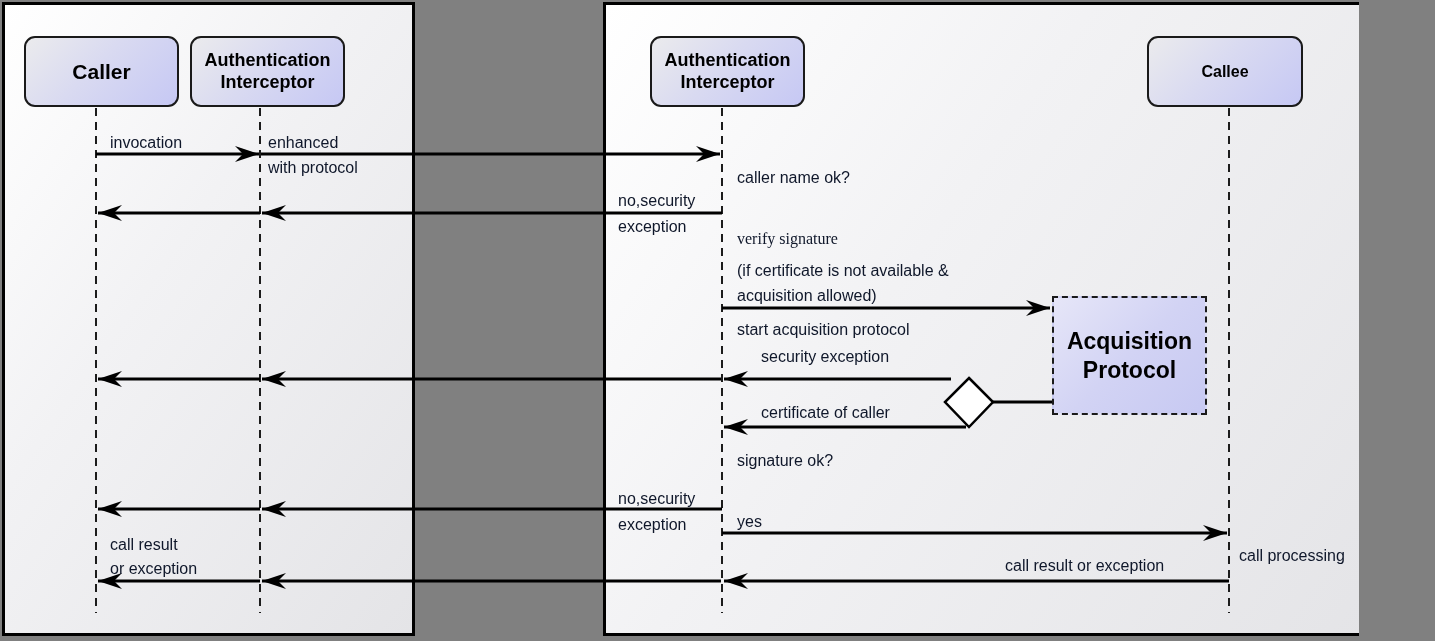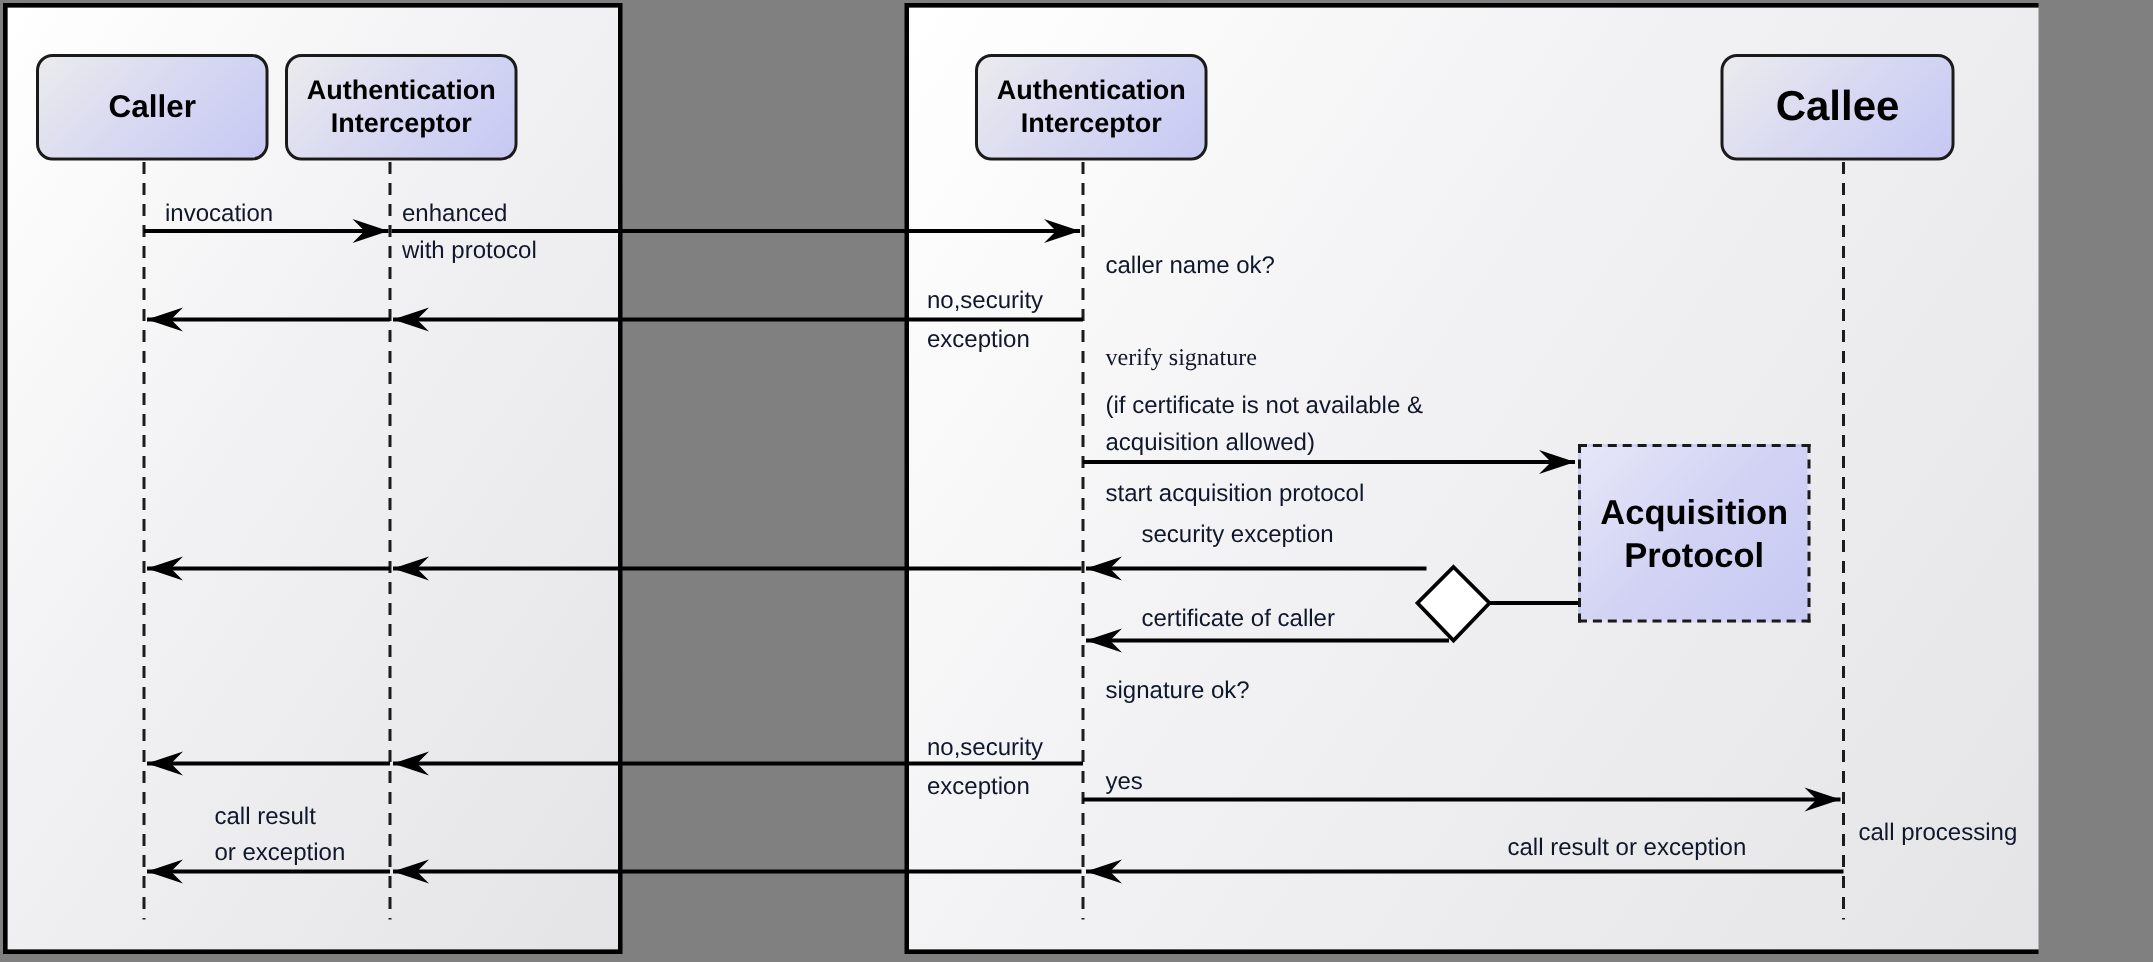--- a/index.html
+++ b/index.html
@@ -100,21 +100,21 @@
     <line x1="1229" y1="581" x2="724" y2="581" stroke="#000" stroke-width="2.8" marker-end="url(#ah)"></line>
     <line x1="721" y1="581" x2="262" y2="581" stroke="#000" stroke-width="2.8" marker-end="url(#ah)"></line>
     <line x1="260" y1="581" x2="98" y2="581" stroke="#000" stroke-width="2.8" marker-end="url(#ah)"></line>
   </svg>
 
   <div class="actor-box" style="left:24px;top:36px;width:155px;height:71px;font-size:21px;">Caller</div>
   <div class="actor-box" style="left:190px;top:36px;width:155px;height:71px;font-size:18px;">Authentication
 Interceptor</div>
   <div class="actor-box" style="left:650px;top:36px;width:155px;height:71px;font-size:18px;">Authentication
 Interceptor</div>
-  <div class="actor-box" style="left:1147px;top:36px;width:156px;height:71px;font-size:28px;">Callee</div>
+  <div class="actor-box" style="left:1147px;top:36px;width:156px;height:71px;font-size:16px;">Callee</div>
 
   <div class="object-box" style="left:1052px;top:296px;width:155px;height:119px;">Acquisition
 Protocol</div>
 
   <div class="lbl" style="left:110px;top:130px;">invocation</div>
   <div class="lbl" style="left:268px;top:130px;">enhanced
 with protocol</div>
   <div class="lbl" style="left:737px;top:165px;">caller name ok?</div>
   <div class="lbl" style="left:618px;top:188px;line-height:26px;">no,security
 exception</div>
@@ -123,16 +123,16 @@
 acquisition allowed)</div>
   <div class="lbl" style="left:737px;top:317px;">start acquisition protocol</div>
   <div class="lbl" style="left:761px;top:344px;">security exception</div>
   <div class="lbl" style="left:761px;top:400px;">certificate of caller</div>
   <div class="lbl" style="left:737px;top:448px;">signature ok?</div>
   <div class="lbl" style="left:618px;top:486px;line-height:26px;">no,security
 exception</div>
   <div class="lbl" style="left:737px;top:509px;">yes</div>
   <div class="lbl" style="left:1239px;top:543px;">call processing</div>
   <div class="lbl" style="left:1005px;top:553px;">call result or exception</div>
-  <div class="lbl" style="left:110px;top:533px;line-height:24px;margin-left:33px;">call result
+  <div class="lbl" style="left:110px;top:533px;line-height:24px;">call result
 or exception</div>
 
 </div>
 
 </body></html>

